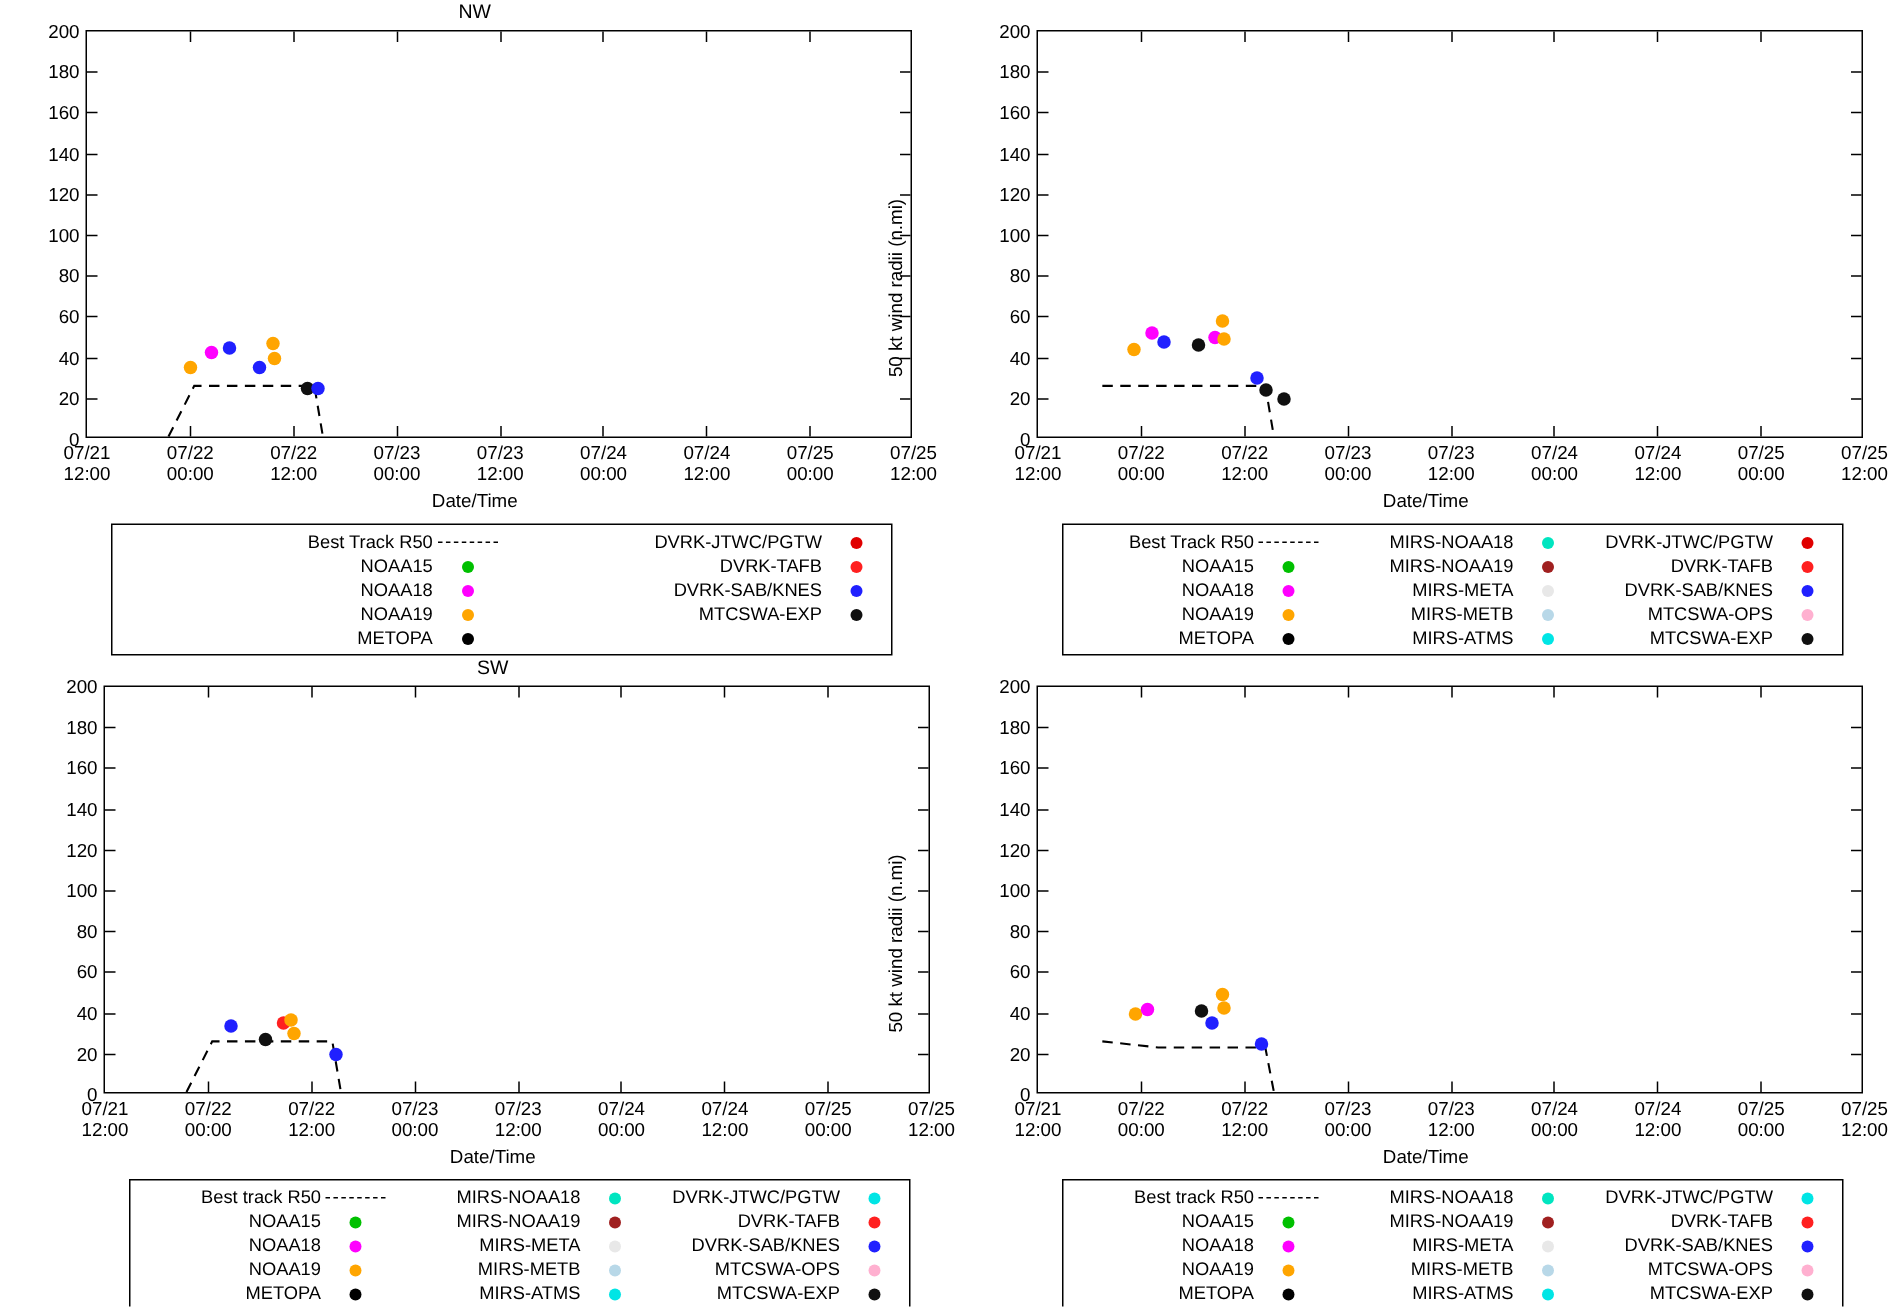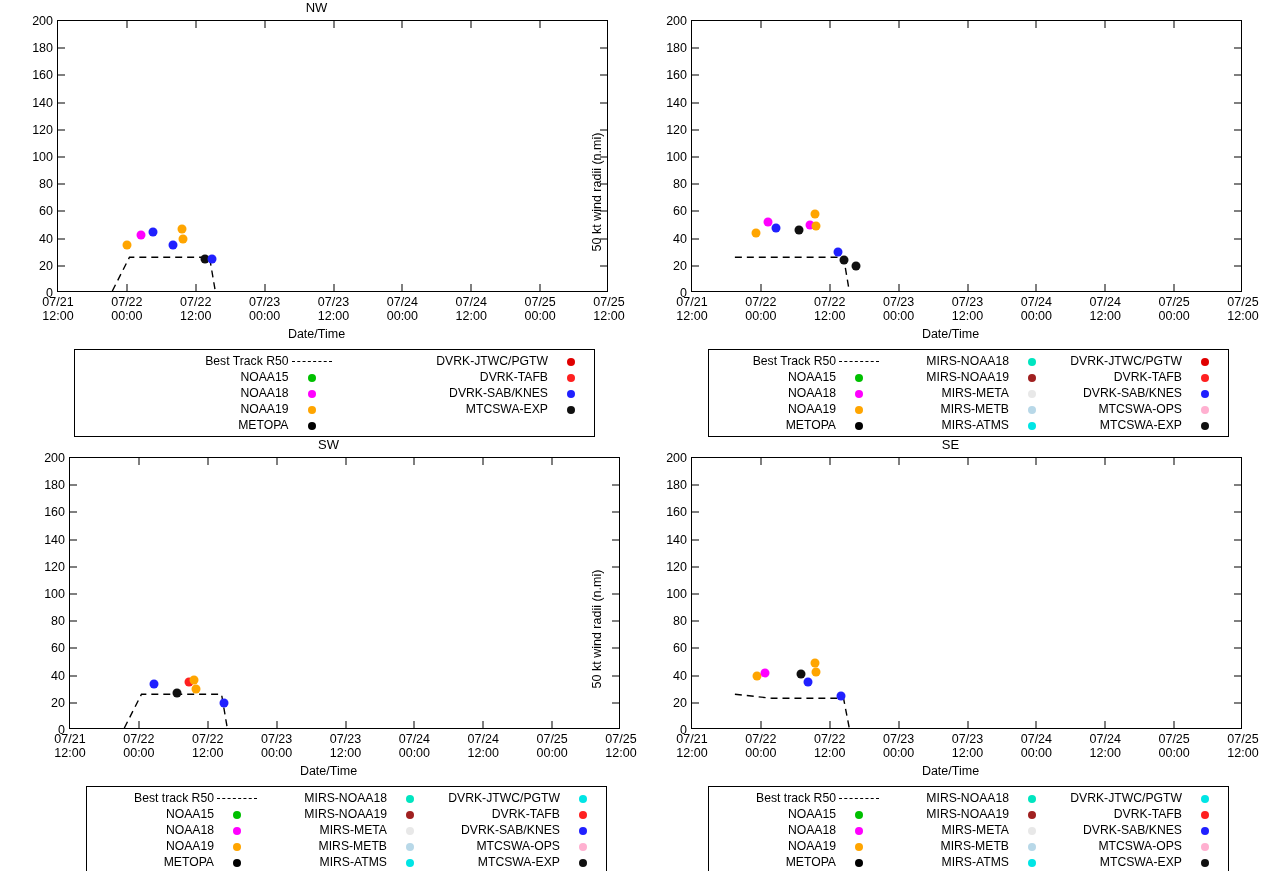--- a/index.html
+++ b/index.html
@@ -647,21 +647,20 @@
             <span class="mk"><span class="mk-dot" style="background: rgb(0, 229, 229);"></span></span>
           </div>
           <div class="legend-cell">
             <span class="lbl">MTCSWA-EXP</span>
             <span class="mk"><span class="mk-dot" style="background: rgb(16, 16, 16);"></span></span>
           </div>
         </div>
       </div>
     </div>
     <div class="panel" style="left: 634px; top: 437px;">
-      <div class="panel-title">SE</div>
       <div class="ylabel" style="top: 292px;">50 kt wind radii (n.mi)</div>
       <div class="xlabel">Date/Time</div>
       <div class="plot">
         <div class="ytick" style="top: 272px;">0</div>
         <div class="ytick" style="top: 244.8px;">20</div>
         <div class="ytickmark" style="top: 244.8px;"></div>
         <div class="ytickmark right" style="top: 244.8px;"></div>
         <div class="ytick" style="top: 217.6px;">40</div>
         <div class="ytickmark" style="top: 217.6px;"></div>
         <div class="ytickmark right" style="top: 217.6px;"></div>

